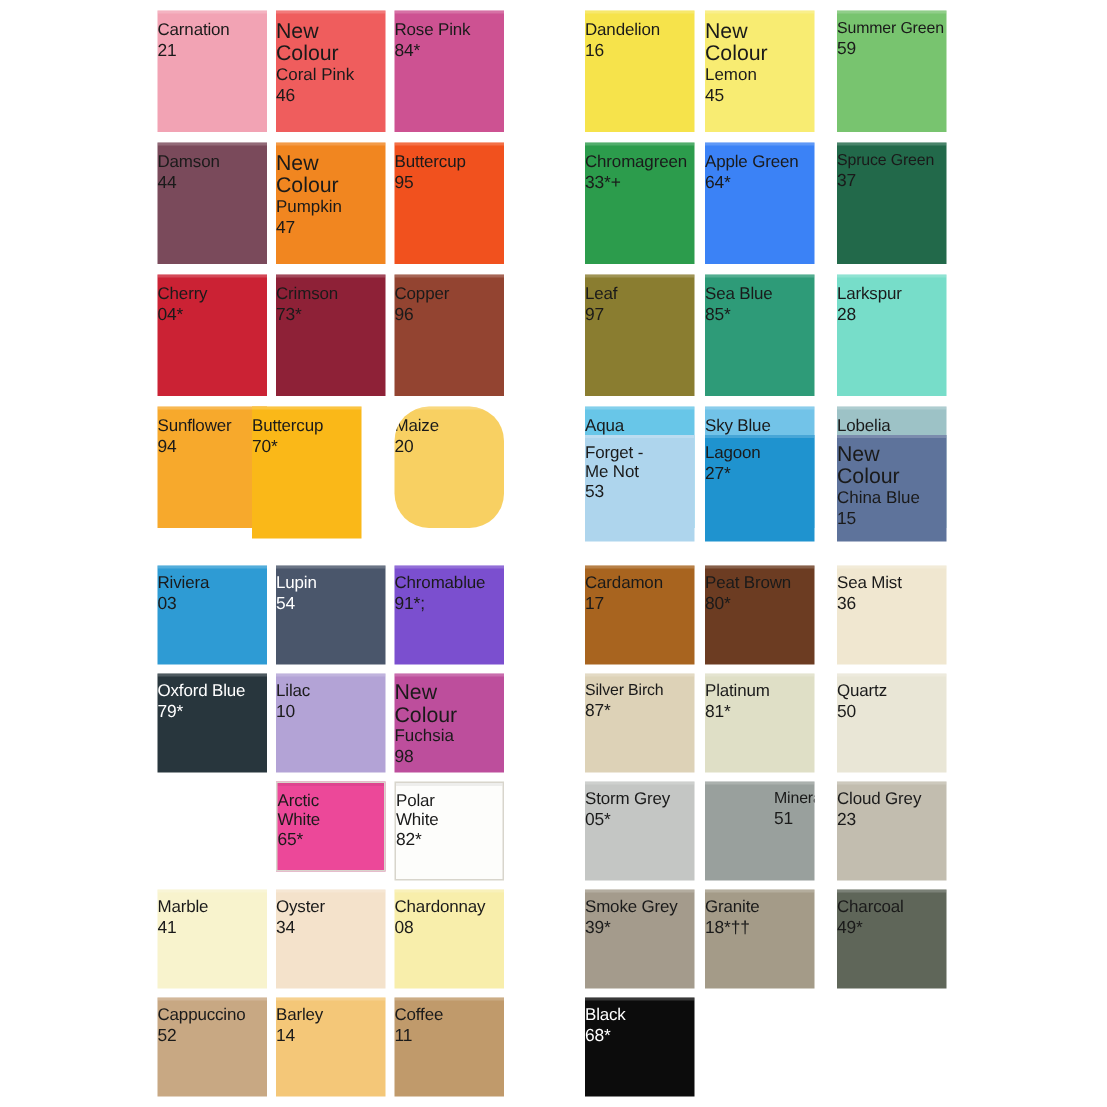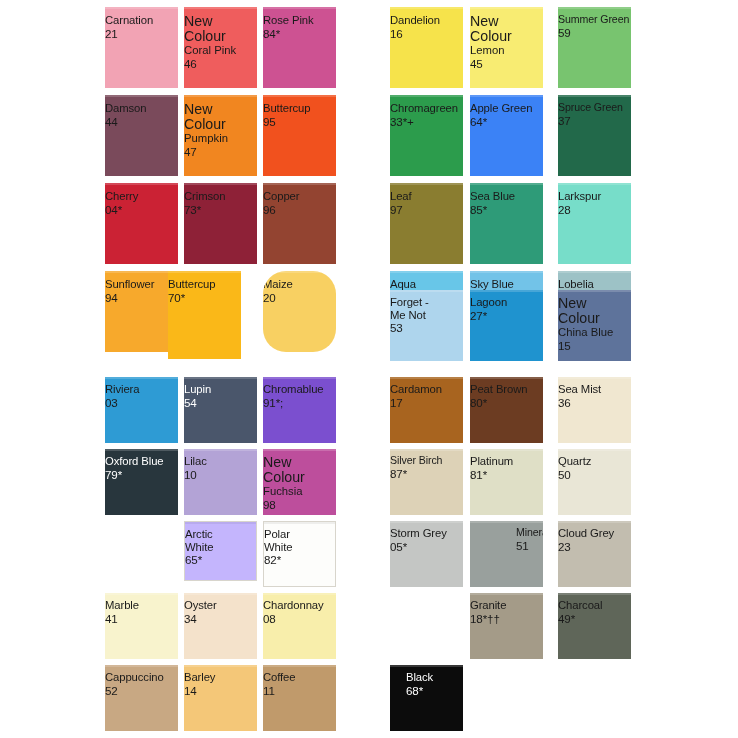--- a/index.html
+++ b/index.html
@@ -218,21 +218,21 @@
       <div class="swatch compact" style="left: 184px; top: 449px; width: 73px; height: 66px; background: rgb(179, 163, 214);">
         <div class="nm">Lilac</div>
         <div class="code">10</div>
       </div>
       <div class="swatch compact" style="left: 263px; top: 449px; width: 73px; height: 66px; background: rgb(189, 78, 156);">
         <div class="newtag">New</div>
         <div class="newtag">Colour</div>
         <div class="subname">Fuchsia</div>
         <div class="code">98</div>
       </div>
-      <div class="swatch outlined compact" style="left: 184px; top: 521px; width: 73px; height: 60px; background: #c4b5fd;">
+      <div class="swatch outlined compact" style="left: 184px; top: 521px; width: 73px; height: 60px; background: #ec4899;">
         <div class="nm">Arctic</div>
         <div class="nm">White</div>
         <div class="code">65*</div>
       </div>
       <div class="swatch outlined compact" style="left: 263px; top: 521px; width: 73px; height: 66px; background: rgb(253, 253, 251);">
         <div class="nm">Polar</div>
         <div class="nm">White</div>
         <div class="code">82*</div>
       </div>
       <div class="swatch compact" style="left: 105px; top: 593px; width: 73px; height: 66px; background: rgb(248, 243, 205);">
@@ -290,26 +290,30 @@
         <div class="code">05*</div>
       </div>
       <div class="swatch compact" style="left: 470px; top: 521px; width: 73px; height: 66px; background: rgb(153, 160, 157); padding-left: 46px;">
         <div class="nm small">Mineral Grey</div>
         <div class="code">51</div>
       </div>
       <div class="swatch compact" style="left: 558px; top: 521px; width: 73px; height: 66px; background: rgb(194, 189, 175);">
         <div class="nm">Cloud Grey</div>
         <div class="code">23</div>
       </div>
+      <div class="swatch compact" style="left: 390px; top: 593px; width: 73px; height: 66px; background: rgb(164, 155, 140);">
+        <div class="nm">Smoke Grey</div>
+        <div class="code">39*</div>
+      </div>
       <div class="swatch compact" style="left: 470px; top: 593px; width: 73px; height: 66px; background: rgb(164, 155, 136);">
         <div class="nm">Granite</div>
         <div class="code">18*††</div>
       </div>
       <div class="swatch compact" style="left: 558px; top: 593px; width: 73px; height: 66px; background: rgb(95, 102, 89);">
         <div class="nm">Charcoal</div>
         <div class="code">49*</div>
       </div>
-      <div class="swatch light-text compact" style="left: 390px; top: 665px; width: 73px; height: 66px; background: rgb(12, 12, 12); padding-left: 16px;">
+      <div class="swatch light-text compact" style="left: 390px; top: 665px; width: 73px; height: 66px; background: rgb(12, 12, 12);">
         <div class="nm">Black</div>
         <div class="code">68*</div>
       </div>
     </div>
   </div>
 
 </body></html>

